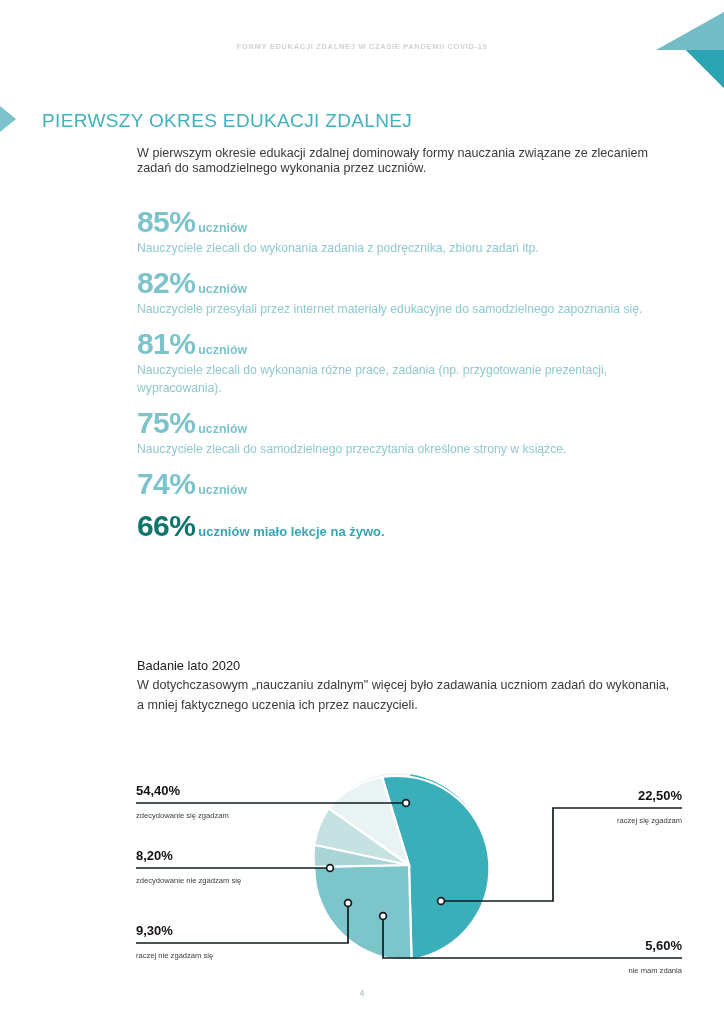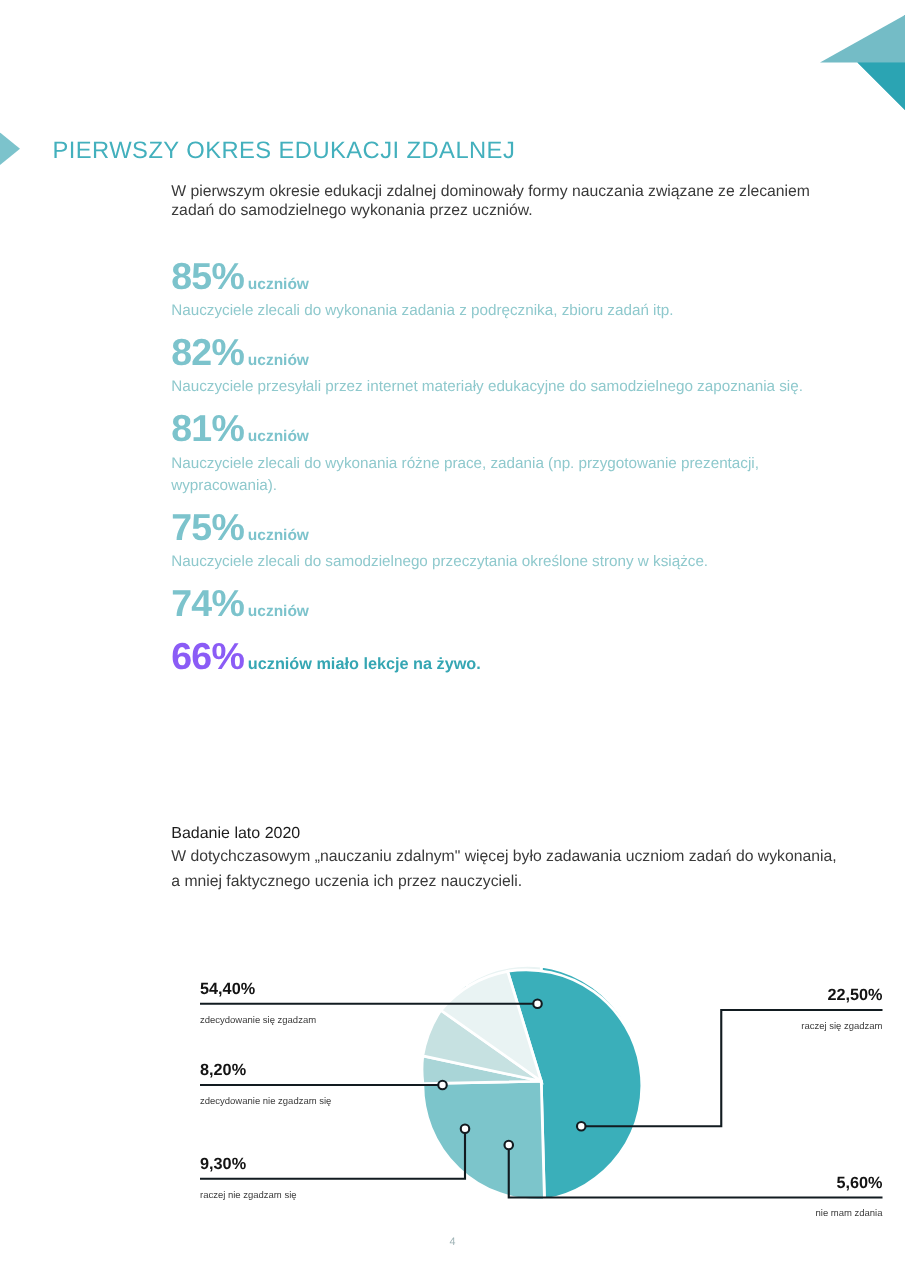--- a/index.html
+++ b/index.html
@@ -90,21 +90,21 @@
     margin-top: 11px;
   }
   .stat-desc {
     font-size: 12.2px;
     line-height: 18px;
     color: #8fc9cd;
     margin-top: 1px;
   }
 
   .stat-final { margin-top: 9px; }
-  .stat-final .stat-pct { color: #8b5cf6; }
+  .stat-final .stat-pct { color: #0f766e; }
   .stat-final .stat-unit { color: #35a6b3; font-size: 13px; }
 
   
   .survey {
     position: absolute;
     top: 658px;
     left: 137px;
     width: 540px;
   }
   .survey-title {
@@ -119,21 +119,20 @@
     color: #3a3a3a;
   }
 
   
   .chart-area {
     position: absolute;
     top: 740px;
     left: 0;
     width: 724px;
     height: 260px;
-    padding-left: 24px;
   }
   .chart-area svg { display: block; }
 
   .lbl-pct {
     font-family: "Liberation Sans", sans-serif;
     font-size: 13px;
     font-weight: bold;
     fill: #131313;
   }
   .lbl-name {
@@ -166,20 +165,21 @@
       <polygon points="30,38 68,0 68,38" fill="#74bcc6"></polygon>
       <polygon points="68,38 68,76 30,38" fill="#2ba4b3"></polygon>
       <polygon points="30,38 68,0 68,38 30,38" fill="#74bcc6"></polygon>
       <polygon points="68,0 30,38 68,76" fill="none"></polygon>
       <path d="M68 0 L30 38 L68 76 Z" fill="none"></path>
       <path d="M68 0 L30 38 L68 38 Z" fill="#74bcc6"></path>
       <path d="M68 38 L30 38 L68 76 Z" fill="#2ba4b3"></path>
     </svg>
   </div>
 
+  <div class="running-header">FORMY EDUKACJI ZDALNEJ W CZASIE PANDEMII COVID-19</div>
 
   <div class="title-chevron">
     <svg width="24" height="26" viewBox="0 0 24 26">
       <path d="M0 0 L16 13 L0 26 Z" fill="#7cc3cc"></path>
     </svg>
   </div>
 
   <h1 class="section-title">PIERWSZY OKRES EDUKACJI ZDALNEJ</h1>
 
   <p class="intro">W pierwszym okresie edukacji zdalnej dominowały formy nauczania związane ze zlecaniem zadań do samodzielnego wykonania przez uczniów.</p>

